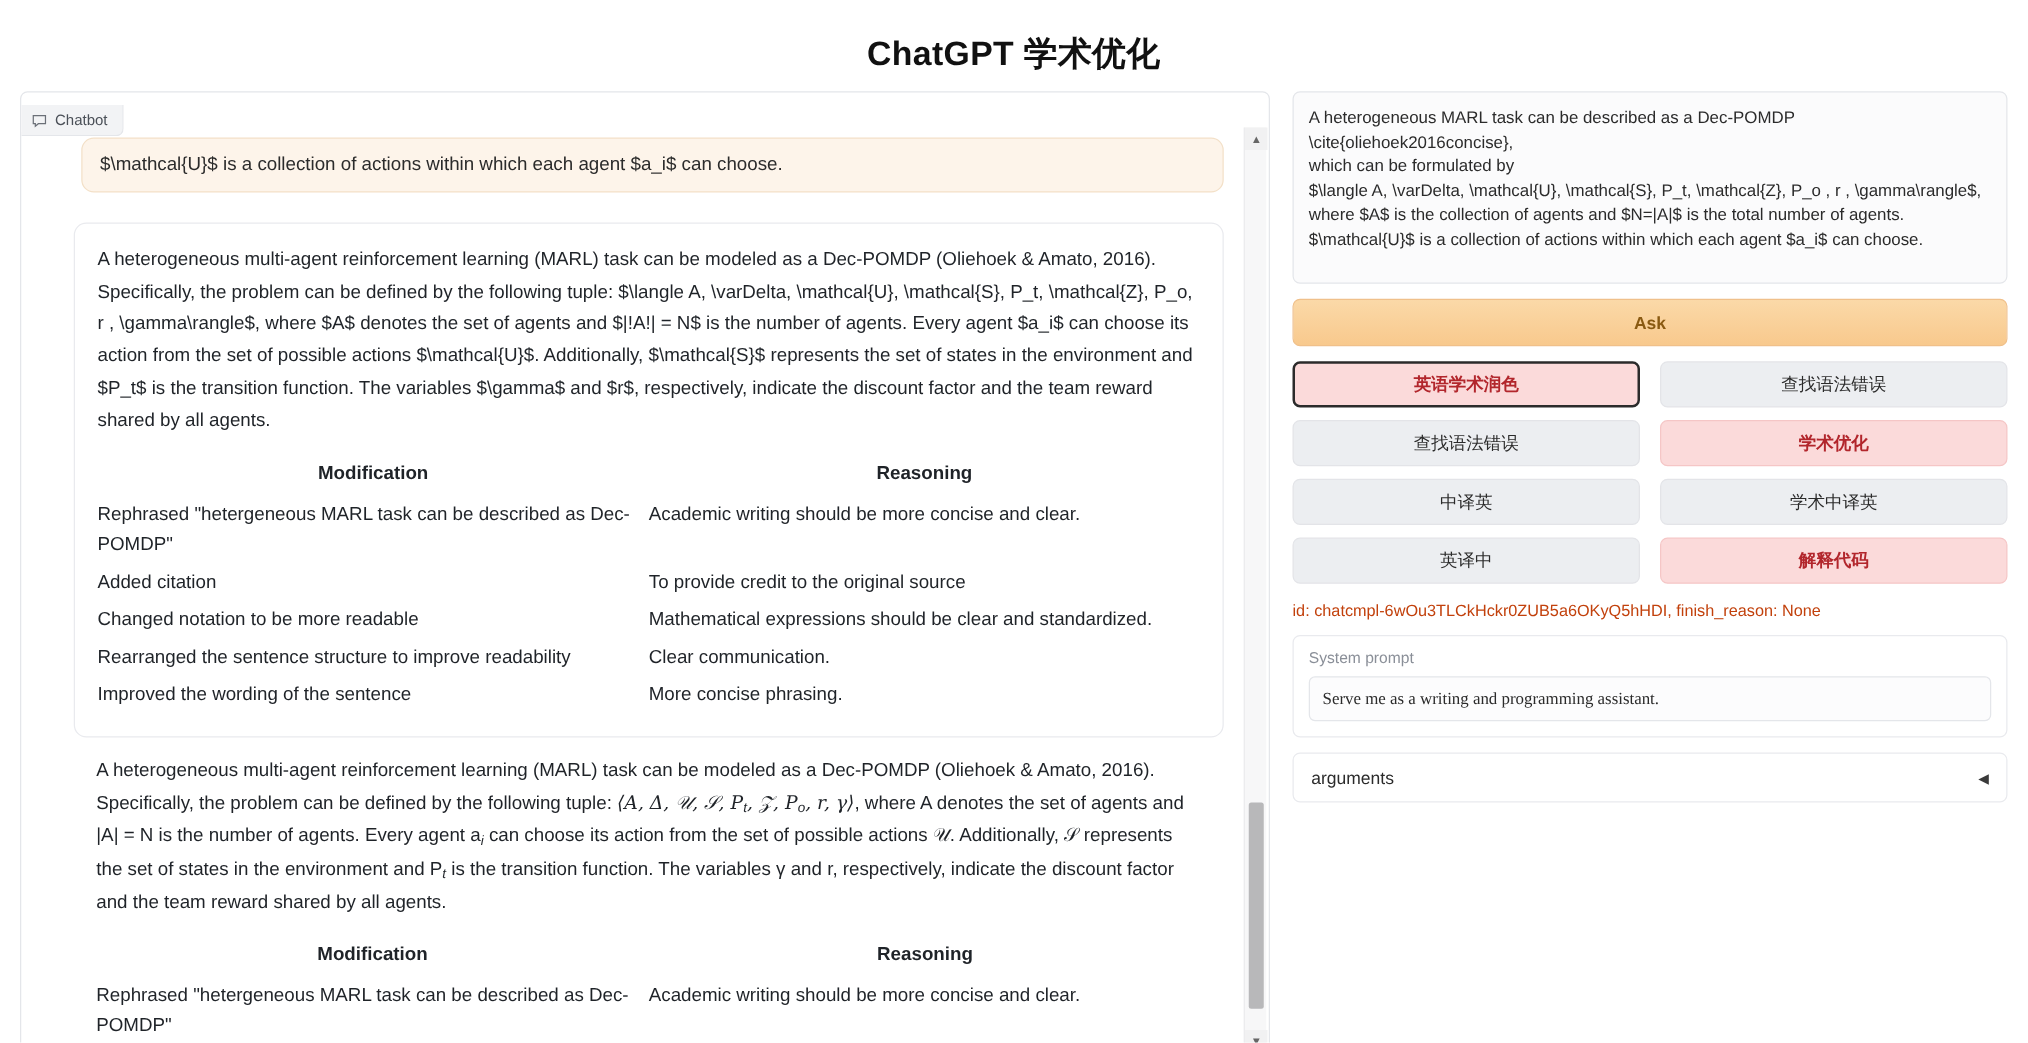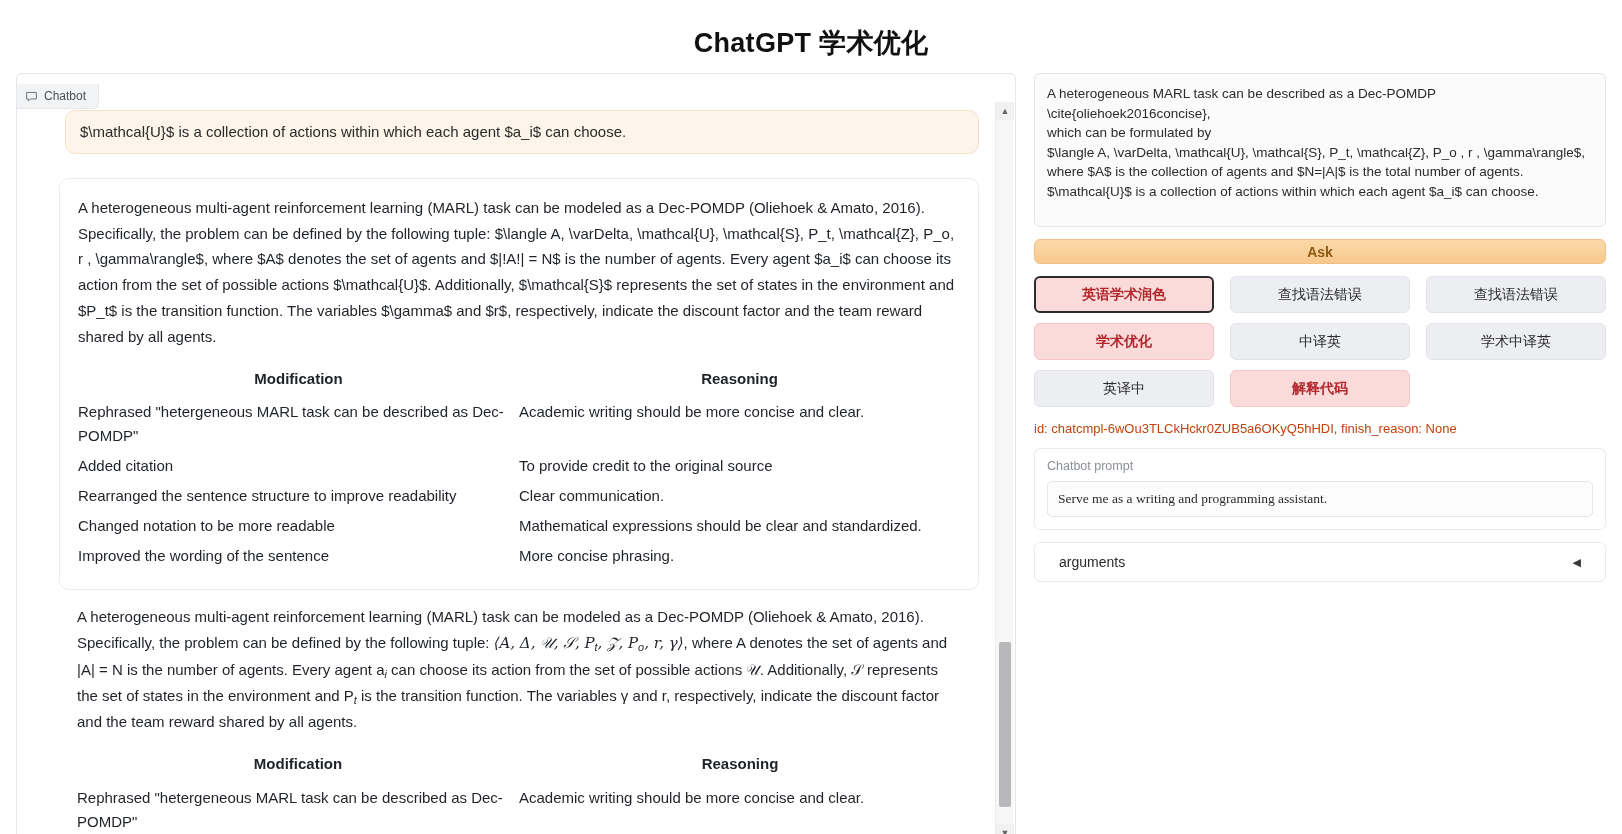--- a/index.html
+++ b/index.html
@@ -145,33 +145,33 @@
     background: #fbfbfc;
     padding: 10px 12px;
     font-size: 13.5px;
     line-height: 1.45;
     color: #2b2b2b;
     height: 154px;
     overflow: hidden;
     white-space: pre-wrap;
   }
   .ask-btn {
-    height: 25px;
+    height: 38px;
     border-radius: 6px;
     border: 1px solid #f0c08a;
     background: linear-gradient(180deg,#fbd9a8 0%, #f8c98d 100%);
     color: #8a5a12;
     font-weight: bold;
     font-size: 14px;
     display: flex; align-items: center; justify-content: center;
     cursor: pointer;
   }
   .btn-grid {
     display: grid;
-    grid-template-columns: 1fr 1fr 1fr;
+    grid-template-columns: 1fr 1fr;
     gap: 10px 16px;
   }
   .fn-btn {
     height: 37px;
     border-radius: 6px;
     border: 1px solid #e3e4e8;
     background: #eceef1;
     color: #2b2b2b;
     font-size: 14px;
     display: flex; align-items: center; justify-content: center;
@@ -211,21 +211,21 @@
     border-radius: 5px;
     background: #fcfcfd;
     padding: 9px 10px;
     font-size: 13.5px;
     color: #2b2b2b;
     font-family: Liberation Serif, serif;
   }
   .accordion {
     border: 1px solid #e9eaee;
     border-radius: 6px;
-    padding: 11px 24px;
+    padding: 11px 14px;
     background: #fff;
     display: flex;
     align-items: center;
     justify-content: space-between;
     font-size: 14px;
     color: #2b2b2b;
     cursor: pointer;
   }
   .accordion .tri { font-size: 11px; color: #3a3a3a; }
 </style>
@@ -267,26 +267,26 @@
             <tbody>
               <tr>
                 <td class="col-a">Rephrased "hetergeneous MARL task can be described as Dec-POMDP"</td>
                 <td>Academic writing should be more concise and clear.</td>
               </tr>
               <tr>
                 <td class="col-a">Added citation</td>
                 <td>To provide credit to the original source</td>
               </tr>
               <tr>
+                <td class="col-a">Changed notation to be more readable</td>
+                <td>Mathematical expressions should be clear and standardized.</td>
+              </tr>
+              <tr>
                 <td class="col-a">Rearranged the sentence structure to improve readability</td>
                 <td>Clear communication.</td>
-              </tr>
-              <tr>
-                <td class="col-a">Changed notation to be more readable</td>
-                <td>Mathematical expressions should be clear and standardized.</td>
               </tr>
               <tr>
                 <td class="col-a">Improved the wording of the sentence</td>
                 <td>More concise phrasing.</td>
               </tr>
             </tbody>
           </table>
         </div>
 
         <div class="bubble-bot" style="border:none;padding-top:4px;margin-top:10px;">
@@ -340,21 +340,21 @@
         <div class="fn-btn pink">学术优化</div>
         <div class="fn-btn">中译英</div>
         <div class="fn-btn">学术中译英</div>
         <div class="fn-btn">英译中</div>
         <div class="fn-btn pink">解释代码</div>
       </div>
 
       <div class="meta-line">id: chatcmpl-6wOu3TLCkHckr0ZUB5a6OKyQ5hHDI, finish_reason: None</div>
 
       <div class="sysprompt-wrap">
-        <div class="sysprompt-label">Chatbot prompt</div>
+        <div class="sysprompt-label">System prompt</div>
         <input class="sysprompt-input" type="text" value="Serve me as a writing and programming assistant." style="">
       </div>
 
       <div class="accordion">
         <span>arguments</span>
         <span class="tri">◀</span>
       </div>
 
     </div>
   </div>

